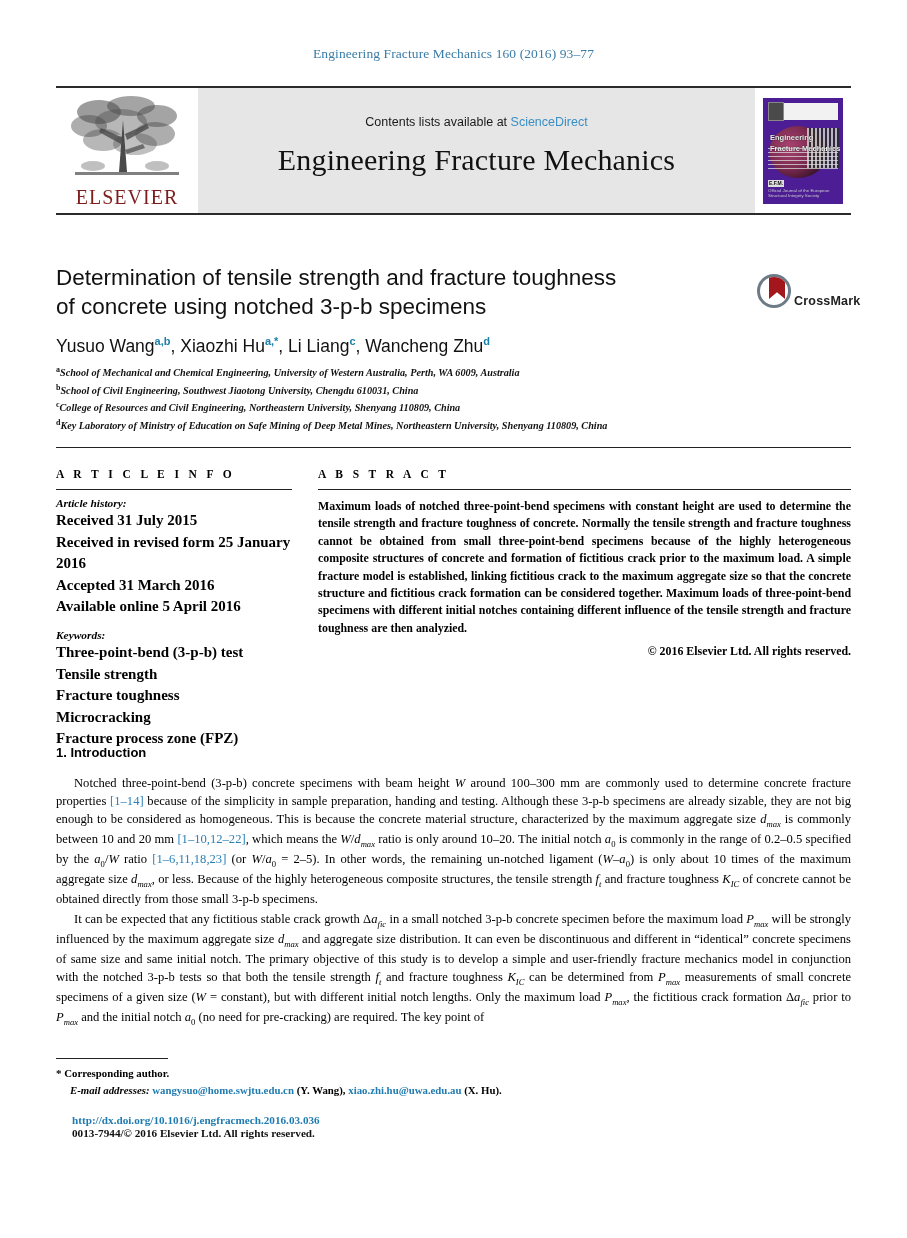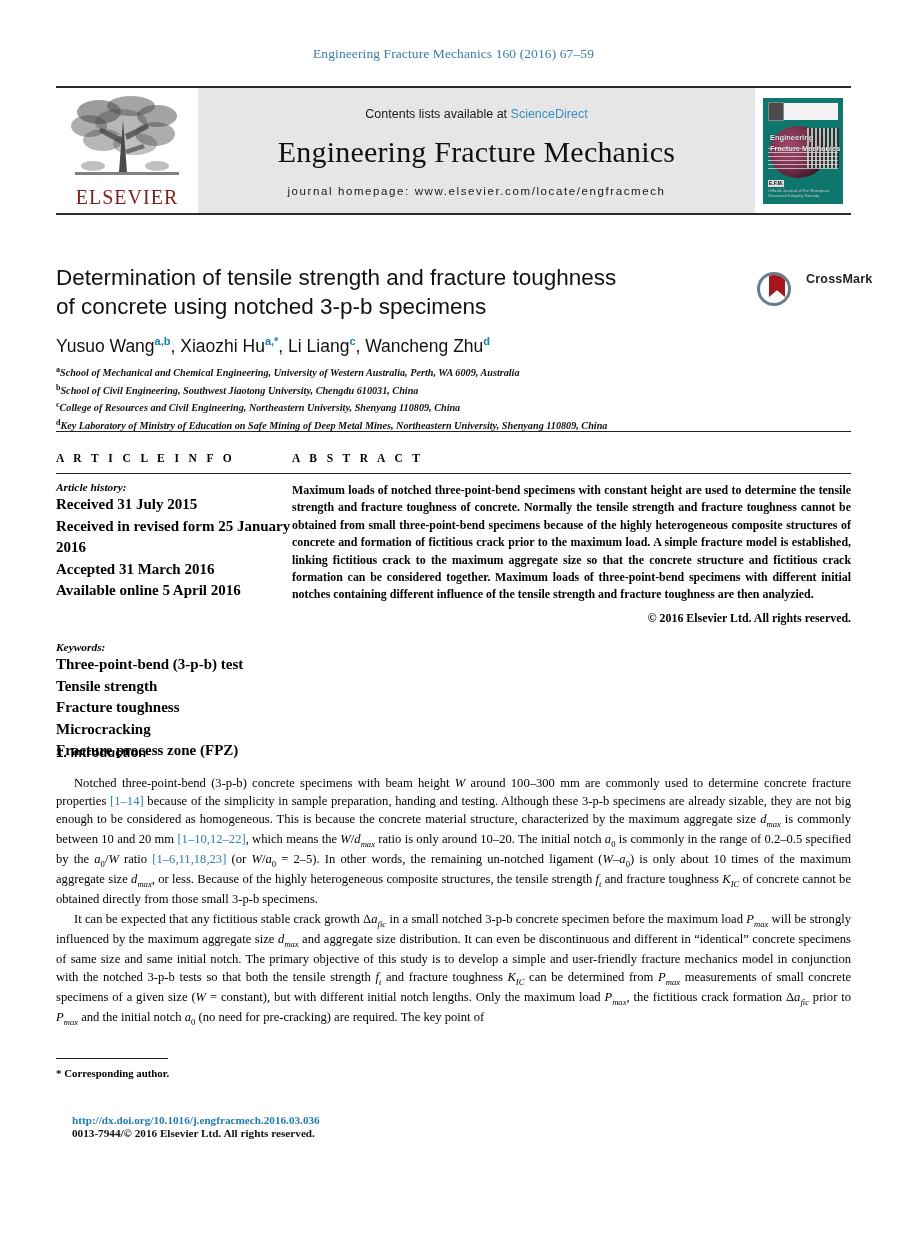--- a/index.html
+++ b/index.html
@@ -73,21 +73,21 @@
     letter-spacing:1.6px;
     margin-bottom:3px;
   }
   .cover-wrap {
     width:96px; flex:0 0 96px;
     display:flex; align-items:center; justify-content:center;
     background:#ffffff;
   }
   .cover {
     width:80px; height:106px;
-    background:#0f766e;
+    background:#4c1d95;
     position:relative; overflow:hidden;
     border:1px solid #ararara;
   }
   .cover .cov-top {
     position:absolute; left:6px; top:5px; right:5px; height:17px;
     background:#f2f2f2;
   }
   .cover .cov-badge {
     position:absolute; left:5px; top:4px; width:16px; height:19px;
     background:#4a4a4a; border:1px solid #888;
@@ -126,21 +126,21 @@
   
   .title-block { position:absolute; left:56px; top:264px; width:700px; }
   .art-title {
     font-family:"Liberation Sans", sans-serif;
     font-size:22.5px; font-weight:normal; color:#111;
     line-height:1.28; margin:0;
   }
   .crossmark {
     position:absolute; left:757px; top:272px;
     width:96px; height:36px;
-    display:flex; align-items:flex-start; gap:15px;
+    display:flex; align-items:flex-end; gap:3px;
   }
   .cm-circle {
     width:34px; height:34px; border-radius:50%;
     background:#ffffff;
     border:3px solid #6d7b86;
     position:relative; overflow:hidden;
     flex:0 0 34px;
   }
   .cm-circle:after {
     content:""; position:absolute; left:9px; top:-2px;
@@ -165,23 +165,23 @@
   .affil {
     font-family:"Liberation Serif", serif;
     font-style:italic; font-weight:bold;
     font-size:10.2px; color:#111;
     line-height:1.47;
   }
   .affil .mk { font-style:normal; font-size:8px; vertical-align:super; }
 
   
   .info-abs {
-    position:absolute; left:56px; top:431px; width:795px;
+    position:absolute; left:56px; top:447px; width:795px;
     border-top:1.6px solid #222;
-    display:flex; 
+    display:flex; gap:26px;
   }
   .col-info { width:236px; flex:0 0 236px; }
   .col-abs { flex:1 1 auto; }
 
   .sec-label {
     font-family:"Liberation Serif", serif;
     font-weight:bold; font-size:11.5px;
     letter-spacing:3.4px;
     margin:20px 0 9px 0;
   }
@@ -191,21 +191,21 @@
   .info-head {
     font-family:"Liberation Serif", serif;
     font-style:italic; font-weight:bold;
     font-size:11.4px; margin-bottom:1px;
   }
   .info-line {
     font-family:"Liberation Serif", serif;
     font-weight:bold; font-size:15px;
     line-height:1.44;
   }
-  .kw-block { margin-top:39px; }
+  .kw-block { margin-top:11px; }
   .abs-body {
     padding-top:8px;
     font-family:"Liberation Serif", serif;
     font-weight:bold; font-size:11.9px;
     line-height:1.46;
     text-align:justify;
   }
   .copyright {
     text-align:right;
     font-family:"Liberation Serif", serif;
@@ -253,21 +253,21 @@
     font-family:"Liberation Serif", serif;
     font-weight:bold; font-size:11.2px;
     color:#111; margin-top:1px;
   }
 </style>
 </head>
 <body>
 
 <div class="page">
 
-  <div class="runhead">Engineering Fracture Mechanics 160 (2016) 67–59</div>
+  <div class="runhead">Engineering Fracture Mechanics 160 (2016) 93–77</div>
 
   <div class="masthead">
 
     <div class="elsevier-logo">
       <svg class="tree" viewBox="0 0 116 92">
         <g fill="#4a4a4a">
           <ellipse cx="30" cy="18" rx="22" ry="12" opacity=".55"></ellipse>
           <ellipse cx="62" cy="12" rx="24" ry="10" opacity=".5"></ellipse>
           <ellipse cx="88" cy="22" rx="20" ry="11" opacity=".5"></ellipse>
           <ellipse cx="20" cy="32" rx="18" ry="11" opacity=".45"></ellipse>
@@ -285,21 +285,20 @@
         </g>
       </svg>
       <div class="elsevier-word">ELSEVIER</div>
     </div>
 
     <div class="masthead-center">
       <div class="contents-line">
         <span>Contents lists available at </span><a href="#">ScienceDirect</a>
       </div>
       <div class="journal-title">Engineering Fracture Mechanics</div>
-      <div class="homepage">journal homepage: www.elsevier.com/locate/engfracmech</div>
     </div>
 
     <div class="cover-wrap">
       <div class="cover">
         <div class="cov-top"></div>
         <div class="cov-badge"></div>
         <div class="cov-blob"></div>
         <div class="cov-grid"></div>
         <div class="cov-lines"></div>
         <div class="cov-title">
@@ -376,20 +375,27 @@
     <p class="para">Notched three-point-bend (3-p-b) concrete specimens with beam height <span class="it">W</span> around 100–300&nbsp;mm are commonly used to determine concrete fracture properties <span class="ref">[1–14]</span> because of the simplicity in sample preparation, handing and testing. Although these 3-p-b specimens are already sizable, they are not big enough to be considered as homogeneous. This is because the concrete material structure, characterized by the maximum aggregate size <span class="it">d</span><span class="sub">max</span> is commonly between 10 and 20&nbsp;mm <span class="ref">[1–10,12–22]</span>, which means the <span class="it">W</span>/<span class="it">d</span><span class="sub">max</span> ratio is only around 10–20. The initial notch <span class="it">a</span><span class="sub-up">0</span> is commonly in the range of 0.2–0.5 specified by the <span class="it">a</span><span class="sub-up">0</span>/<span class="it">W</span> ratio <span class="ref">[1–6,11,18,23]</span> (or <span class="it">W</span>/<span class="it">a</span><span class="sub-up">0</span>&nbsp;=&nbsp;2–5). In other words, the remaining un-notched ligament (<span class="it">W</span>–<span class="it">a</span><span class="sub-up">0</span>) is only about 10 times of the maximum aggregate size <span class="it">d</span><span class="sub">max</span>, or less. Because of the highly heterogeneous composite structures, the tensile strength <span class="it">f</span><span class="sub">t</span> and fracture toughness <span class="it">K</span><span class="sub">IC</span> of concrete cannot be obtained directly from those small 3-p-b specimens.</p>
 
     <p class="para">It can be expected that any fictitious stable crack growth Δ<span class="it">a</span><span class="sub">fic</span> in a small notched 3-p-b concrete specimen before the maximum load <span class="it">P</span><span class="sub">max</span> will be strongly influenced by the maximum aggregate size <span class="it">d</span><span class="sub">max</span> and aggregate size distribution. It can even be discontinuous and different in “identical” concrete specimens of same size and same initial notch. The primary objective of this study is to develop a simple and user-friendly fracture mechanics model in conjunction with the notched 3-p-b tests so that both the tensile strength <span class="it">f</span><span class="sub">t</span> and fracture toughness <span class="it">K</span><span class="sub">IC</span> can be determined from <span class="it">P</span><span class="sub">max</span> measurements of small concrete specimens of a given size (<span class="it">W</span>&nbsp;=&nbsp;constant), but with different initial notch lengths. Only the maximum load <span class="it">P</span><span class="sub">max</span>, the fictitious crack formation Δ<span class="it">a</span><span class="sub">fic</span> prior to <span class="it">P</span><span class="sub">max</span> and the initial notch <span class="it">a</span><span class="sub-up">0</span> (no need for pre-cracking) are required. The key point of</p>
   </div>
 
   <div class="foot">
     <div class="foot-rule"></div>
     <div class="foot-line">
       <span class="star">*</span>&nbsp;<span>Corresponding author.</span>
     </div>
+    <div class="foot-line foot-ind">
+      <span class="it">E-mail addresses:</span>
+      <span class="mail">wangysuo@home.swjtu.edu.cn</span>
+      <span>(Y. Wang)</span>,
+      <span class="mail">xiao.zhi.hu@uwa.edu.au</span>
+      <span>(X. Hu)</span>.
+    </div>
   </div>
 
   <div class="doi-block">
     <div class="doi">http://dx.doi.org/10.1016/j.engfracmech.2016.03.036</div>
     <div class="issn">0013-7944/© 2016 Elsevier Ltd. All rights reserved.</div>
   </div>
 
 </div>
 
 </body></html>

